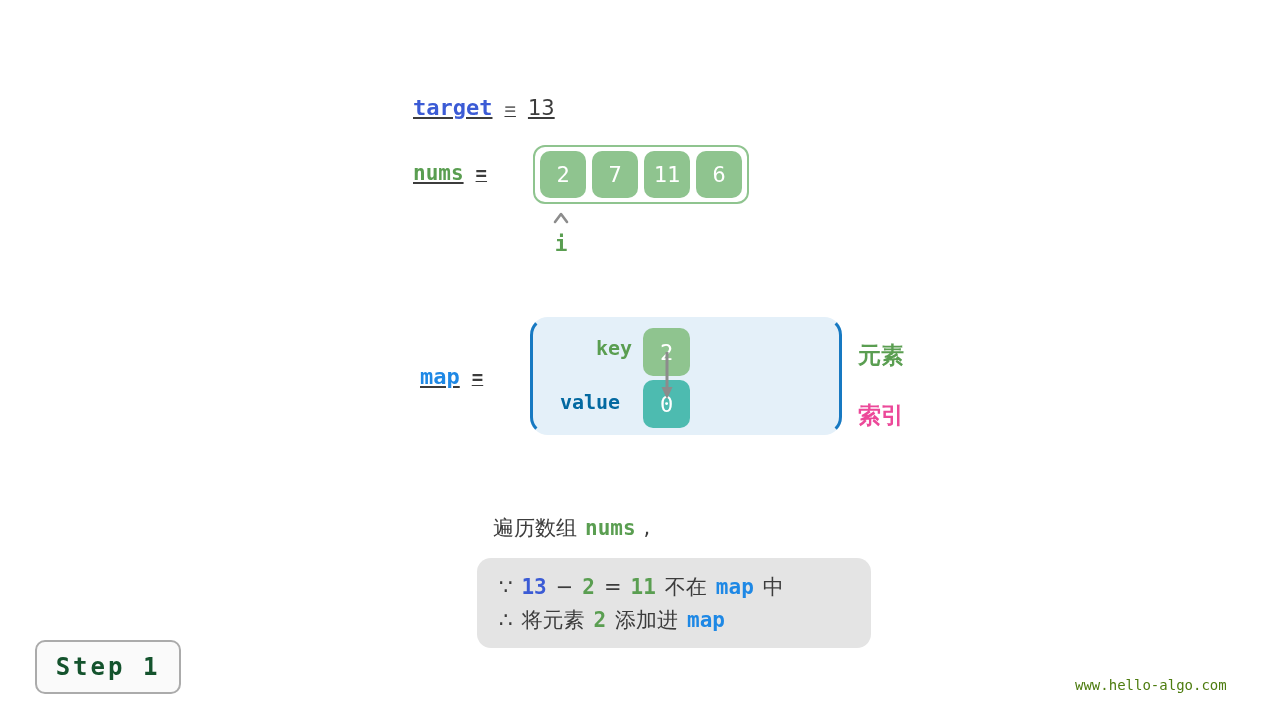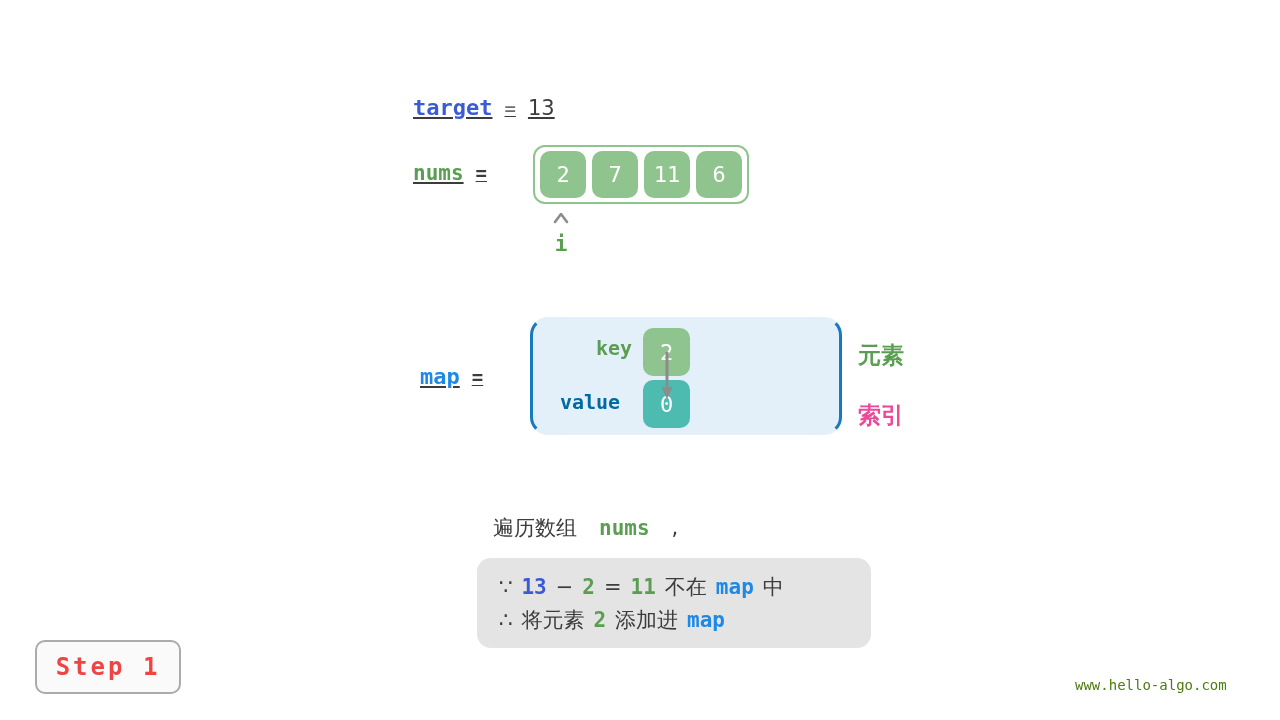--- a/index.html
+++ b/index.html
@@ -68,21 +68,21 @@
   .kv-cell.key   { top: 11px; background: #8fc48f; }
   .kv-cell.value { top: 63px; background: #4dbbb0; }
   .kv-arrow { position: absolute; left: 130px; top: 35px; z-index: 2; }
 
   .side-label { font-weight: bold; font-size: 23px; }
   .side-label.element { left: 858px; top: 340px; color: #5a9e51; }
   .side-label.index   { left: 858px; top: 400px; color: #ec4899; }
 
   
   .caption { left: 493px; top: 514px; display: flex; align-items: baseline;
-    gap: 22px; font-size: 21px; }
+    gap: 8px; font-size: 21px; }
   .caption .code { color: #5a9e51; font-weight: bold; font-size: 21px; }
 
   
   .note-box {
     left: 477px; top: 558px; width: 394px; height: 90px;
     background: #e4e4e4; border-radius: 14px;
     padding: 12px 22px;
     display: flex; flex-direction: column; justify-content: space-around;
   }
   .note-line { display: flex; align-items: baseline; gap: 9px; font-size: 21px; }
@@ -91,21 +91,21 @@
   .c-green { color: #5a9e51; font-weight: bold; font-family: "DejaVu Sans Mono", monospace; }
   .c-azure { color: #1e88e5; font-weight: bold; font-family: "DejaVu Sans Mono", monospace; }
 
   
   .step-badge {
     left: 35px; top: 640px; width: 146px; height: 54px;
     background: #fafafa; border: 2px solid #ababab; border-radius: 10px;
     display: flex; align-items: center; justify-content: center;
   }
   .step-badge span {
-    color: #ef4444; font-weight: bold; font-size: 24px; letter-spacing: 3px;
+    color: #14532d; font-weight: bold; font-size: 24px; letter-spacing: 3px;
   }
 
   
   .watermark { left: 1075px; top: 677px; color: #4d7c0f; font-size: 14px; }
 </style>
 </head>
 <body>
 
 <div class="canvas">
 

